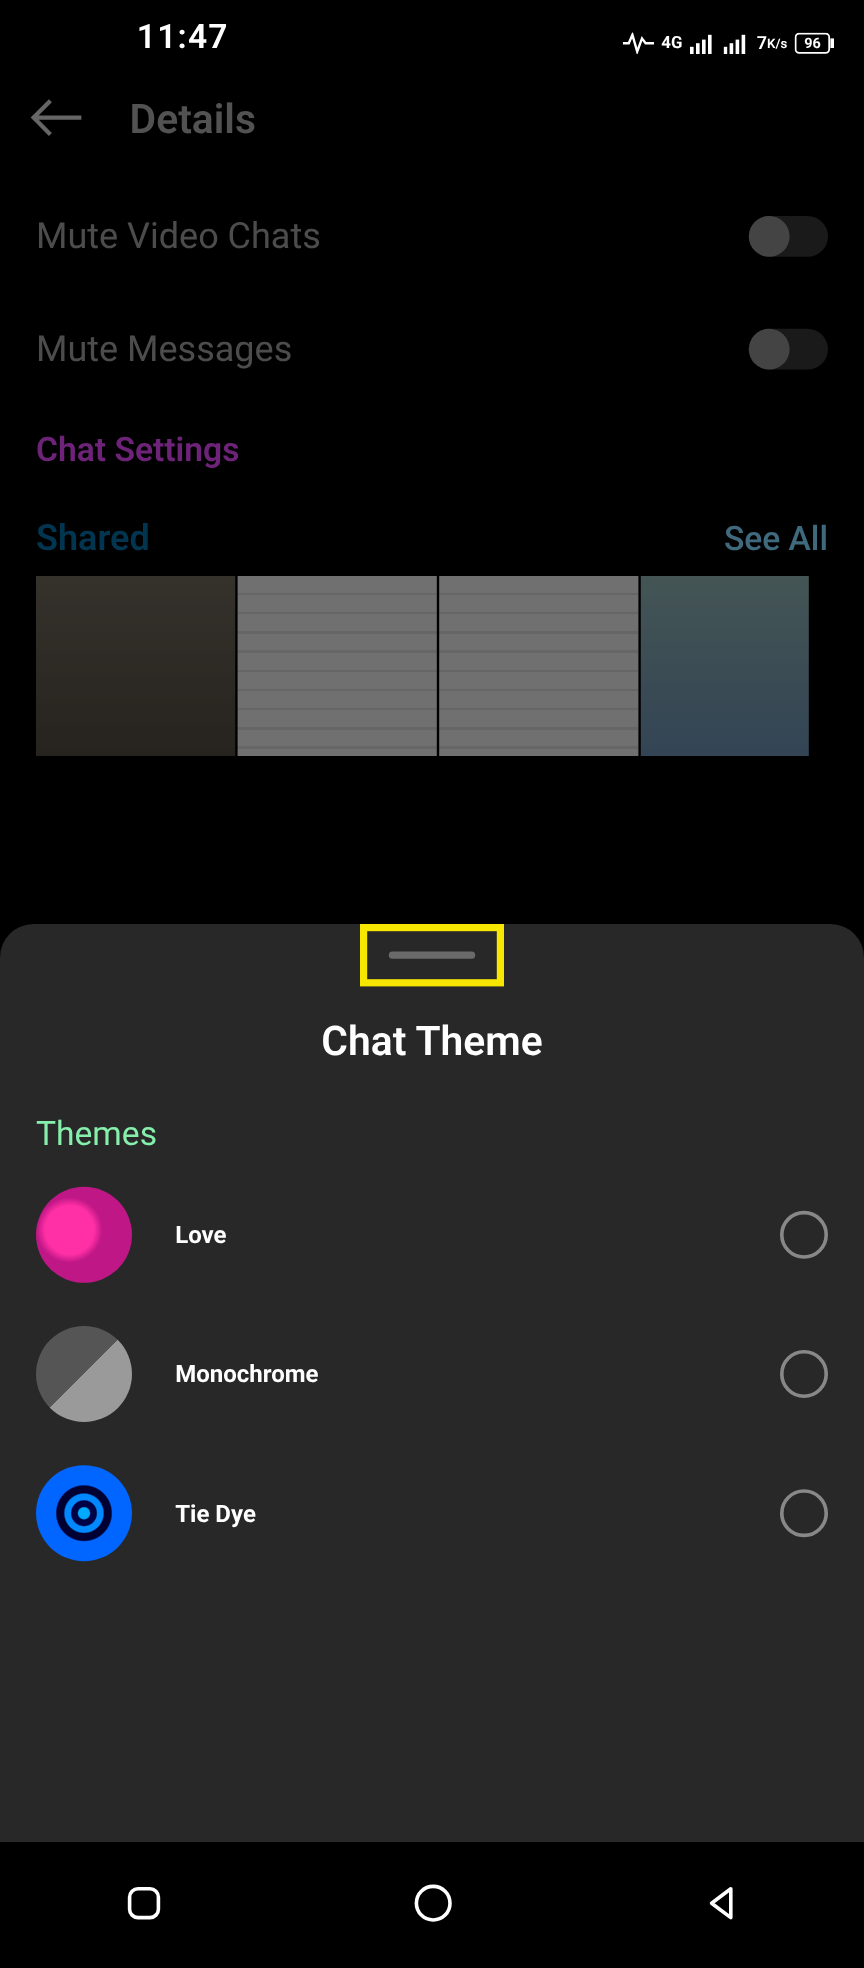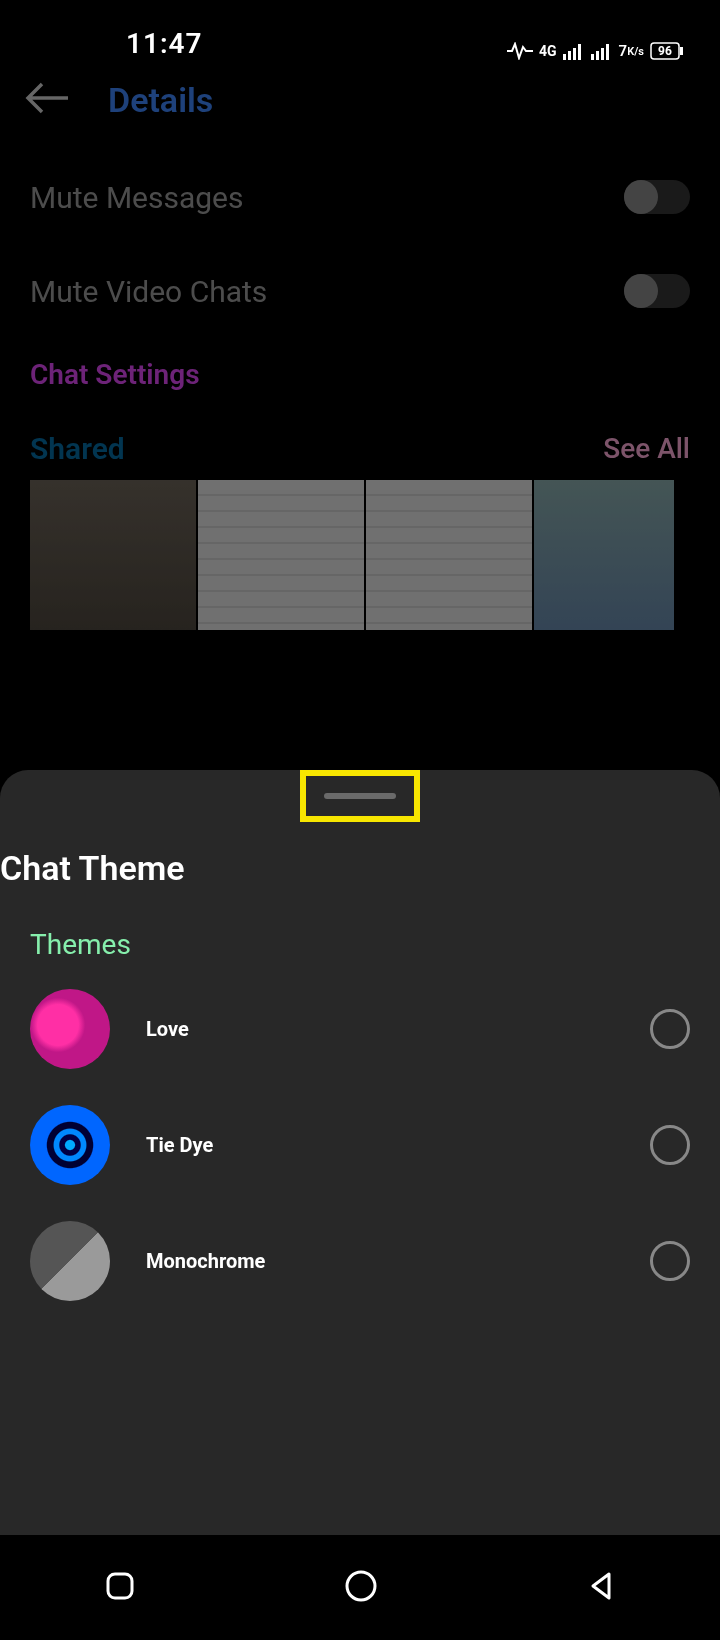--- a/index.html
+++ b/index.html
@@ -1,43 +1,43 @@
 <!DOCTYPE html>
 <html><head>
   <meta charset="utf-8">
   <style>
     * { margin: 0; padding: 0; box-sizing: border-box; font-family: -apple-system, BlinkMacSystemFont, 'Segoe UI', Roboto, Helvetica, Arial, sans-serif; }
     body { width: 720px; height: 1640px; background: #000; color: #fff; overflow: hidden; position: relative; }
-    .status-bar { height: 60px; display: flex; justify-content: space-between; align-items: flex-end; padding: 0 36px; font-weight: 600; }
+    .status-bar { height: 60px; display: flex; justify-content: space-between; align-items: center; padding: 0 24px; font-weight: 600; }
     .status-left { font-size: 28px; letter-spacing: 1px; padding-left: 90px;}
     .status-right { display: flex; align-items: center; gap: 6px; font-size: 20px; margin-top: 12px;}
     .status-right > * { display:inline-flex; align-items:center;}
     .dimmed-layer { filter: brightness(0.5); }
     .app-header { display: flex; align-items: center; padding: 20px 24px 30px; gap: 40px; }
     .back-arrow { color: #aaa; }
-    .header-title { font-size: 34px; font-weight: 600; color: #3b82f6; }
+    .header-title { font-size: 34px; font-weight: 600; color: #a3a3a3; }
     .settings-list { padding: 0 30px; }
     .setting-row { display: flex; justify-content: space-between; align-items: center; height: 94px; }
     .setting-label { font-size: 30px; color: #999; }
     .section-label { font-size: 28px; color: #d946ef; font-weight: 600; padding-top: 20px; padding-bottom: 20px;}
     .toggle { width: 66px; height: 34px; background: #333; border-radius: 20px; position: relative; }
     .toggle::after { content:""; position:absolute; width: 34px; height:34px; background:#888; border-radius:50%; top:0; left:0; }
     .theme-swatch { width: 42px; height: 42px; border-radius: 50%; background: linear-gradient(160deg,#6a2abf,#1b238e); }
     .shared-header { display:flex; justify-content: space-between; align-items: center; padding: 20px 30px 14px; }
     .shared-title { font-size: 30px; color: #0369a1; font-weight: 600; }
-    .see-all { font-size: 28px; color: #f9a8d4; font-weight: 500; }
+    .see-all { font-size: 28px; color: #7dd3fc; font-weight: 500; }
     .thumb-row { display: flex; padding: 0 0 0 30px; gap: 2px;}
     .thumb { width: 166px; height: 150px; background: #555;}
     .thumb.t1{ background: linear-gradient(#6a6257,#4d463d);}
     .thumb.t2,.thumb.t3{ background: repeating-linear-gradient(#e0e0e0 0 14px,#ccc 14px 16px);}
     .thumb.t4{ width: 140px; background: linear-gradient(#8aa, #68a);}
     .sheet { position: absolute; left: 0; right: 0; top: 770px; bottom: 105px; background: #282828; border-top-left-radius: 28px; border-top-right-radius: 28px; }
     .handle-highlight { position:absolute; top:0; left:50%; transform:translateX(-50%); width:120px; height:52px; border: 6px solid #f7e600; background: transparent; display:flex; align-items:center; justify-content:center;}
     .handle { width: 72px; height: 6px; background: #6a6a6a; border-radius: 3px;}
-    .sheet-title { font-size: 34px; font-weight: 600; padding-top: 78px; padding-bottom: 30px; color:#fff;}
+    .sheet-title { text-align:center; font-size: 34px; font-weight: 600; padding-top: 78px; padding-bottom: 30px; color:#fff;}
     .sheet-section-label { font-size: 28px; font-weight: 400; padding: 10px 30px 10px; color:#86efac; }
     .theme-row { display:flex; align-items:center; padding: 18px 30px; gap: 36px; }
     .theme-icon { width: 80px; height: 80px; border-radius: 50%; flex-shrink:0; }
     .theme-name { font-size: 20px; font-weight: 700; flex:1; color:#fff; }
     .radio { width: 40px; height: 40px; border: 3px solid #888; border-radius: 50%; }
     .icon-love { background: radial-gradient(circle at 35% 45%, #ff2fa5 0 30%, #c01787 40% 100%); }
     .icon-tiedye { background: radial-gradient(circle at 50% 50%, #0af 0 8%, #004 10% 18%, #08f 20% 28%, #003 30% 40%, #06f 42% 100%); }
     .icon-mono { background: linear-gradient(135deg, #555 0 50%, #9a9a9a 50% 100%); }
     .icon-default { background: linear-gradient(160deg, #a24de6 0%, #3d6cf0 60%, #2a8ff5 100%); }
     .nav-bar { position:absolute; bottom:0; left:0; right:0; height: 105px; background:#000; display:flex; justify-content:space-around; align-items:center; }
@@ -92,25 +92,25 @@
     <span class="back-arrow">
       <svg width="44" height="34" viewBox="0 0 44 34">
           <path d="M18 3 L4 17 L18 31 M4 17 H44" fill="none" stroke="#ccc" stroke-width="3.5"></path>
         </svg>
     </span>
     <div class="header-title">Details</div>
   </div>
 
   <div class="settings-list">
     <div class="setting-row">
-      <div class="setting-label">Mute Messages</div>
+      <div class="setting-label">Mute Video Chats</div>
       <div class="toggle"></div>
     </div>
     <div class="setting-row">
-      <div class="setting-label">Mute Video Chats</div>
+      <div class="setting-label">Mute Messages</div>
       <div class="toggle"></div>
     </div>
     <div class="section-label">Chat Settings</div>
   </div>
 
   <div class="shared-header">
     <div class="shared-title">Shared</div>
     <div class="see-all">See All</div>
   </div>
   <div class="thumb-row">
@@ -129,27 +129,27 @@
   <div class="sheet-title">Chat Theme</div>
 
   <div class="sheet-section-label">Themes</div>
 
   <div class="theme-row">
     <div class="theme-icon icon-love"></div>
     <div class="theme-name">Love</div>
     <div class="radio"></div>
   </div>
   <div class="theme-row">
-    <div class="theme-icon icon-tiedye"></div>
-    <div class="theme-name">Tie Dye</div>
+    <div class="theme-icon icon-mono"></div>
+    <div class="theme-name">Monochrome</div>
     <div class="radio"></div>
   </div>
   <div class="theme-row">
-    <div class="theme-icon icon-mono"></div>
-    <div class="theme-name">Monochrome</div>
+    <div class="theme-icon icon-tiedye"></div>
+    <div class="theme-name">Tie Dye</div>
     <div class="radio"></div>
   </div>
 
 
 </div>
 
 <div class="nav-bar">
   <span class="nav-btn">
     <svg width="34" height="34" viewBox="0 0 34 34">
         <rect x="5" y="5" width="24" height="24" rx="7" fill="none" stroke="#fff" stroke-width="3"></rect>

